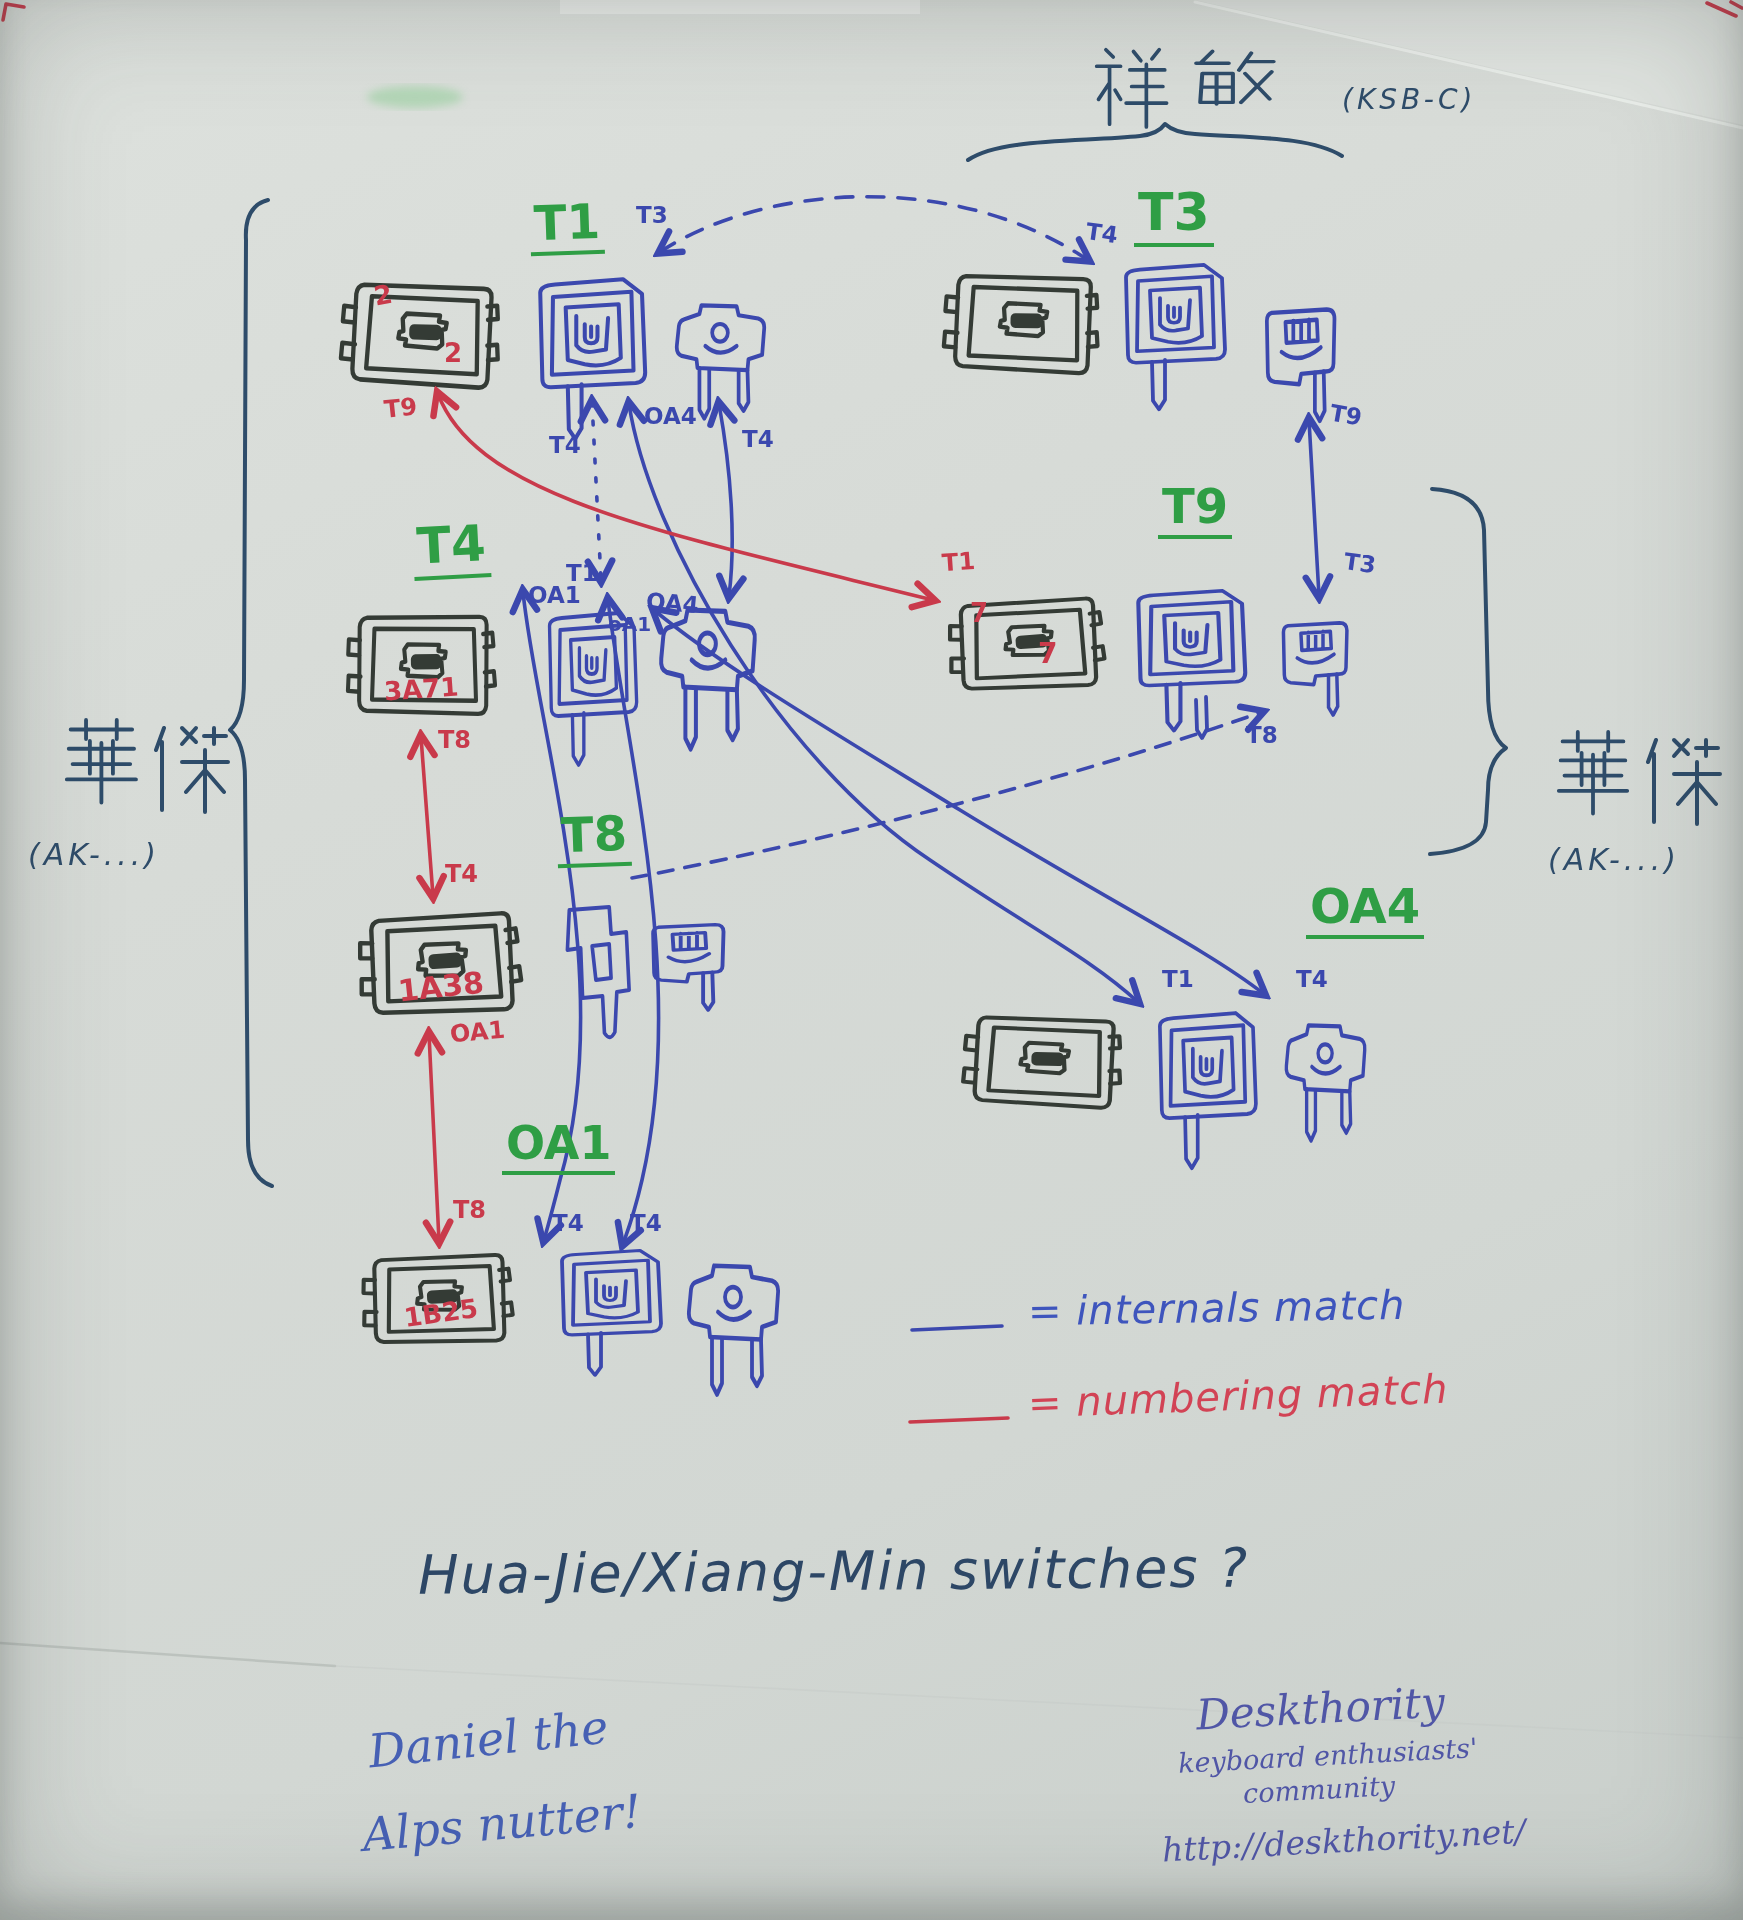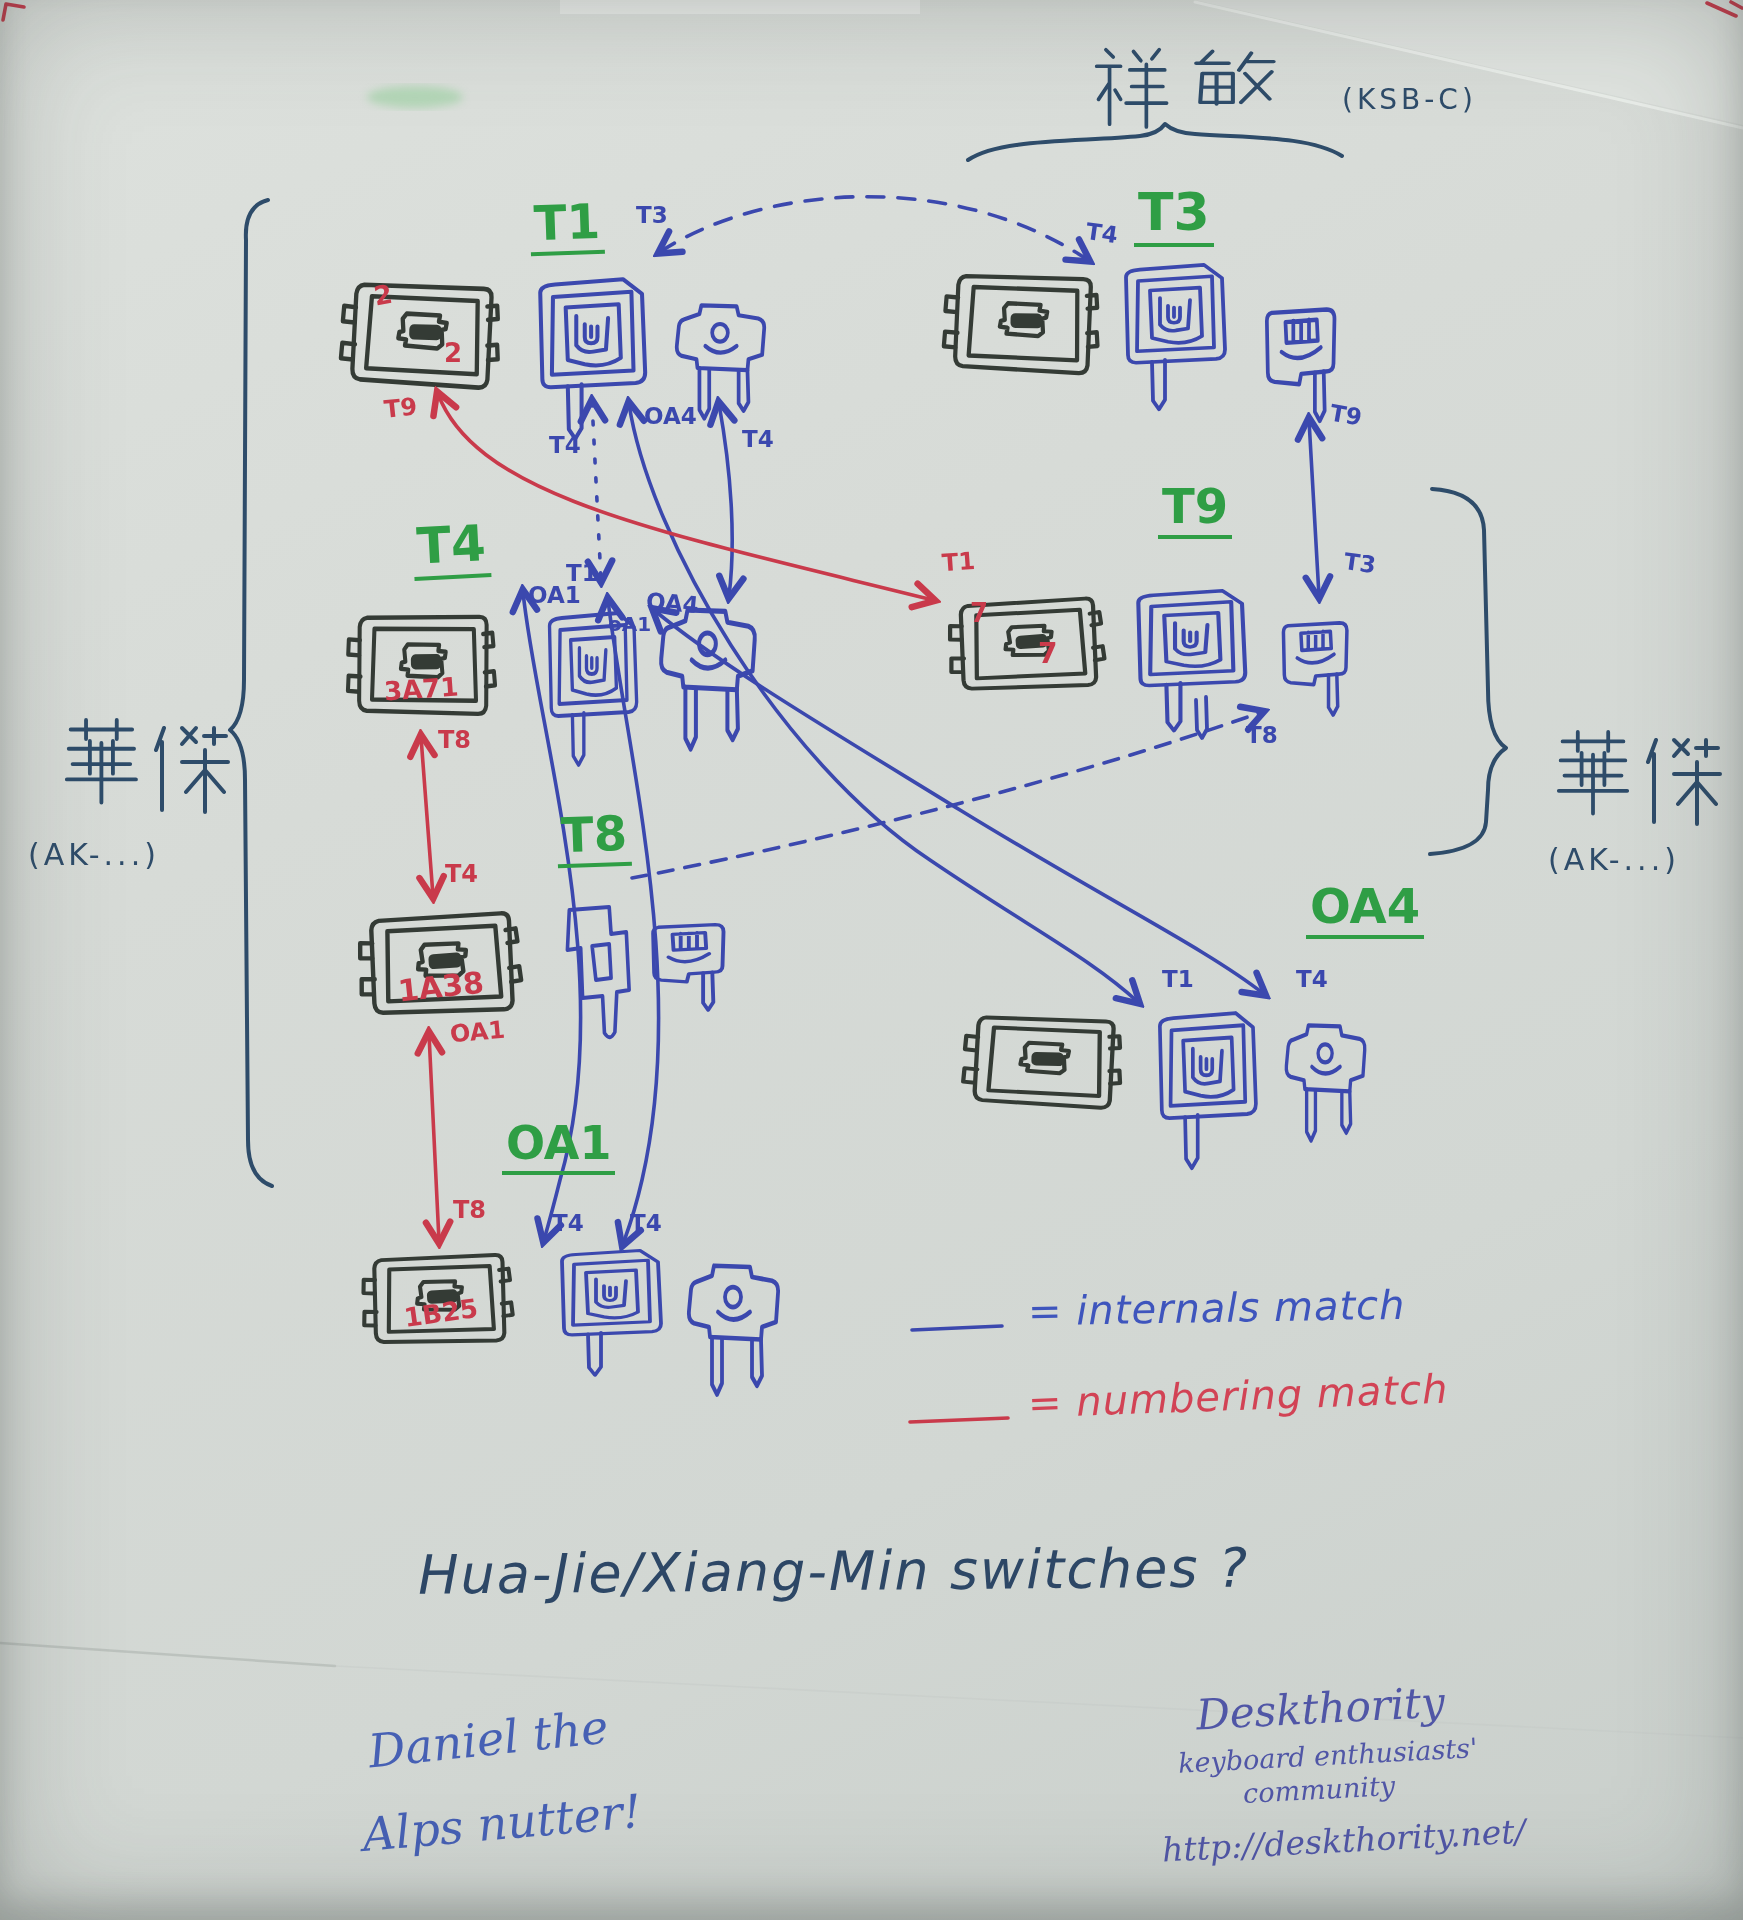--- a/index.html
+++ b/index.html
@@ -20,21 +20,21 @@
   .g{color:#2f9e45;font-weight:bold;font-size:48px;border-bottom:4px solid #2f9e45;padding:0 4px 5px 4px;}
   .bl{color:#3b48ae;font-weight:bold;font-size:23px;}
   .rl{color:#c93a4b;font-weight:bold;font-size:24px;}
   .mk{color:#c93a4b;font-weight:bold;}
   .dk{color:#2e4c6a;}
   .script{font-family:"DejaVu Serif",serif;font-style:italic;color:#5056a6;}
   .sig{font-family:"DejaVu Serif",serif;font-style:italic;color:#4660b4;}
   .legend-b{color:#3e55bd;font-size:40px;font-style:italic;letter-spacing:1px;}
   .legend-r{color:#d24355;font-size:40px;font-style:italic;letter-spacing:1px;}
   .title{color:#2d4766;font-size:54px;font-style:italic;letter-spacing:2px;}
-  .code{letter-spacing:4px;}
+  .code{letter-spacing:4px;font-style:italic;}
 </style>
 </head>
 <body>
 
 <div class="stage">
 
 <svg class="art" width="1743" height="1920" viewBox="0 0 1743 1920">
   <defs>
     <filter id="blur1">
           <feGaussianBlur stdDeviation="4"></feGaussianBlur>

